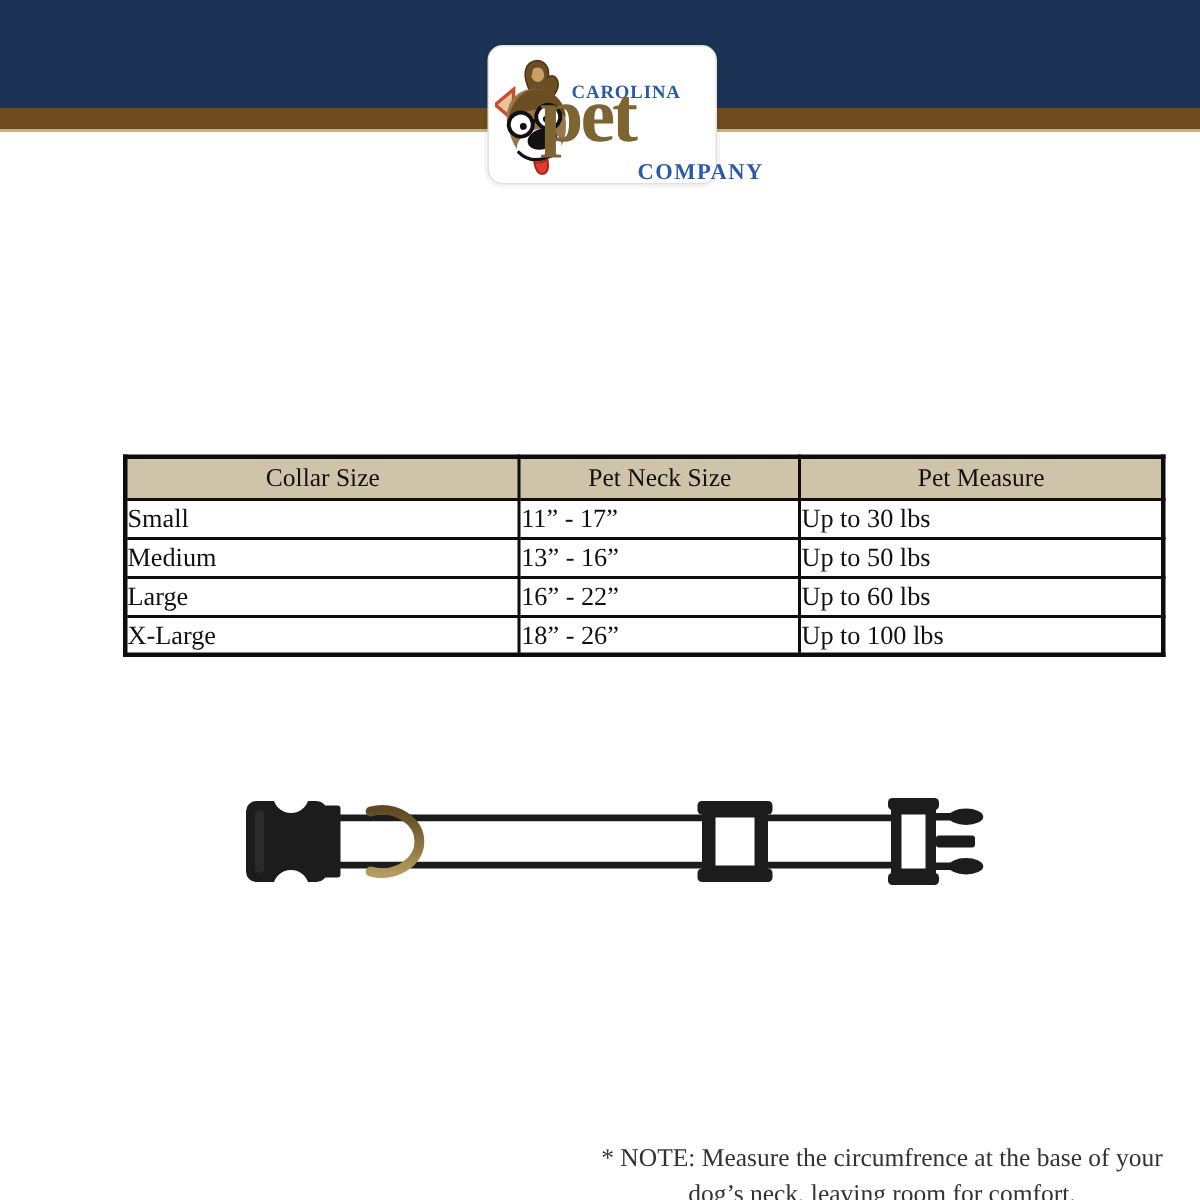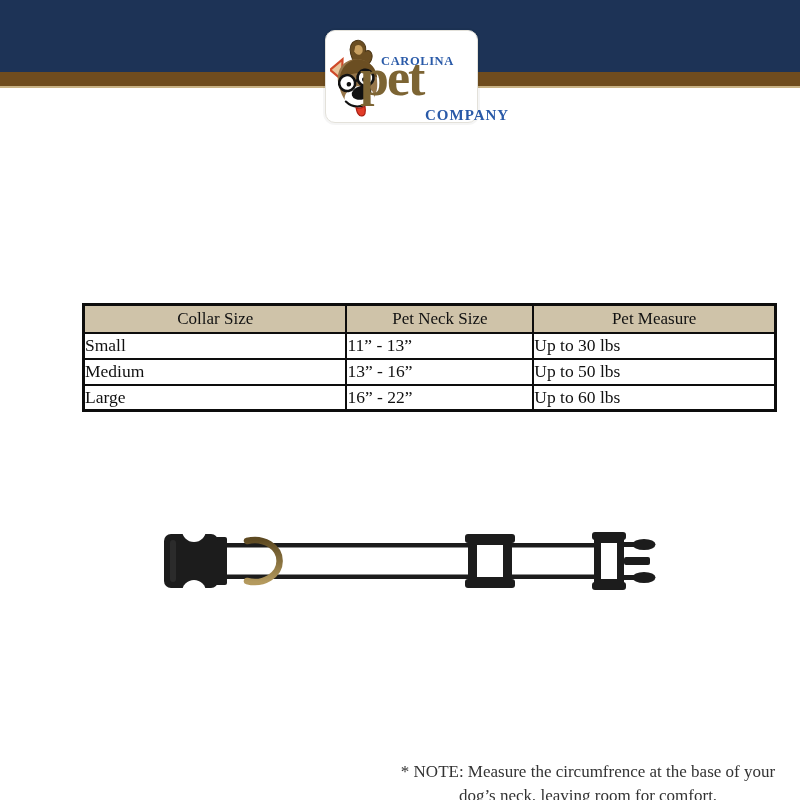--- a/index.html
+++ b/index.html
@@ -127,32 +127,37 @@
     <thead>
         <tr id="chart-head">
           <th>Collar Size</th>
           <th>Pet Neck Size</th>
           <th>Pet Measure</th>
         </tr>
       </thead>
     <tbody id="chart-body">
         <tr>
           <td>Small</td>
-          <td>11” - 13”</td>
+          <td>11” - 17”</td>
           <td>Up to 30 lbs</td>
         </tr>
         <tr>
           <td>Medium</td>
           <td>13” - 16”</td>
           <td>Up to 50 lbs</td>
         </tr>
         <tr>
           <td>Large</td>
           <td>16” - 22”</td>
           <td>Up to 60 lbs</td>
+        </tr>
+        <tr>
+          <td>X-Large</td>
+          <td>18” - 26”</td>
+          <td>Up to 100 lbs</td>
         </tr>
       </tbody>
   </table>
 
   <svg class="collar" viewBox="0 0 500 78" aria-hidden="true">
     <defs>
       <linearGradient id="goldgrad" x1="0" y1="0" x2="0" y2="1">
         <stop offset="0" stop-color="#5e4a22"></stop>
         <stop offset="0.55" stop-color="#8a7340"></stop>
         <stop offset="1" stop-color="#b49a5e"></stop>

